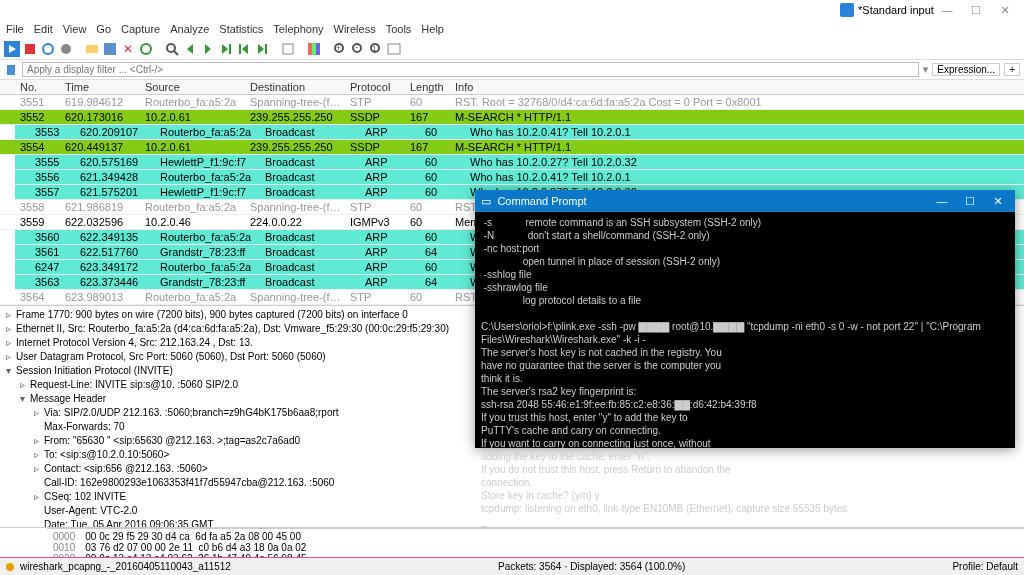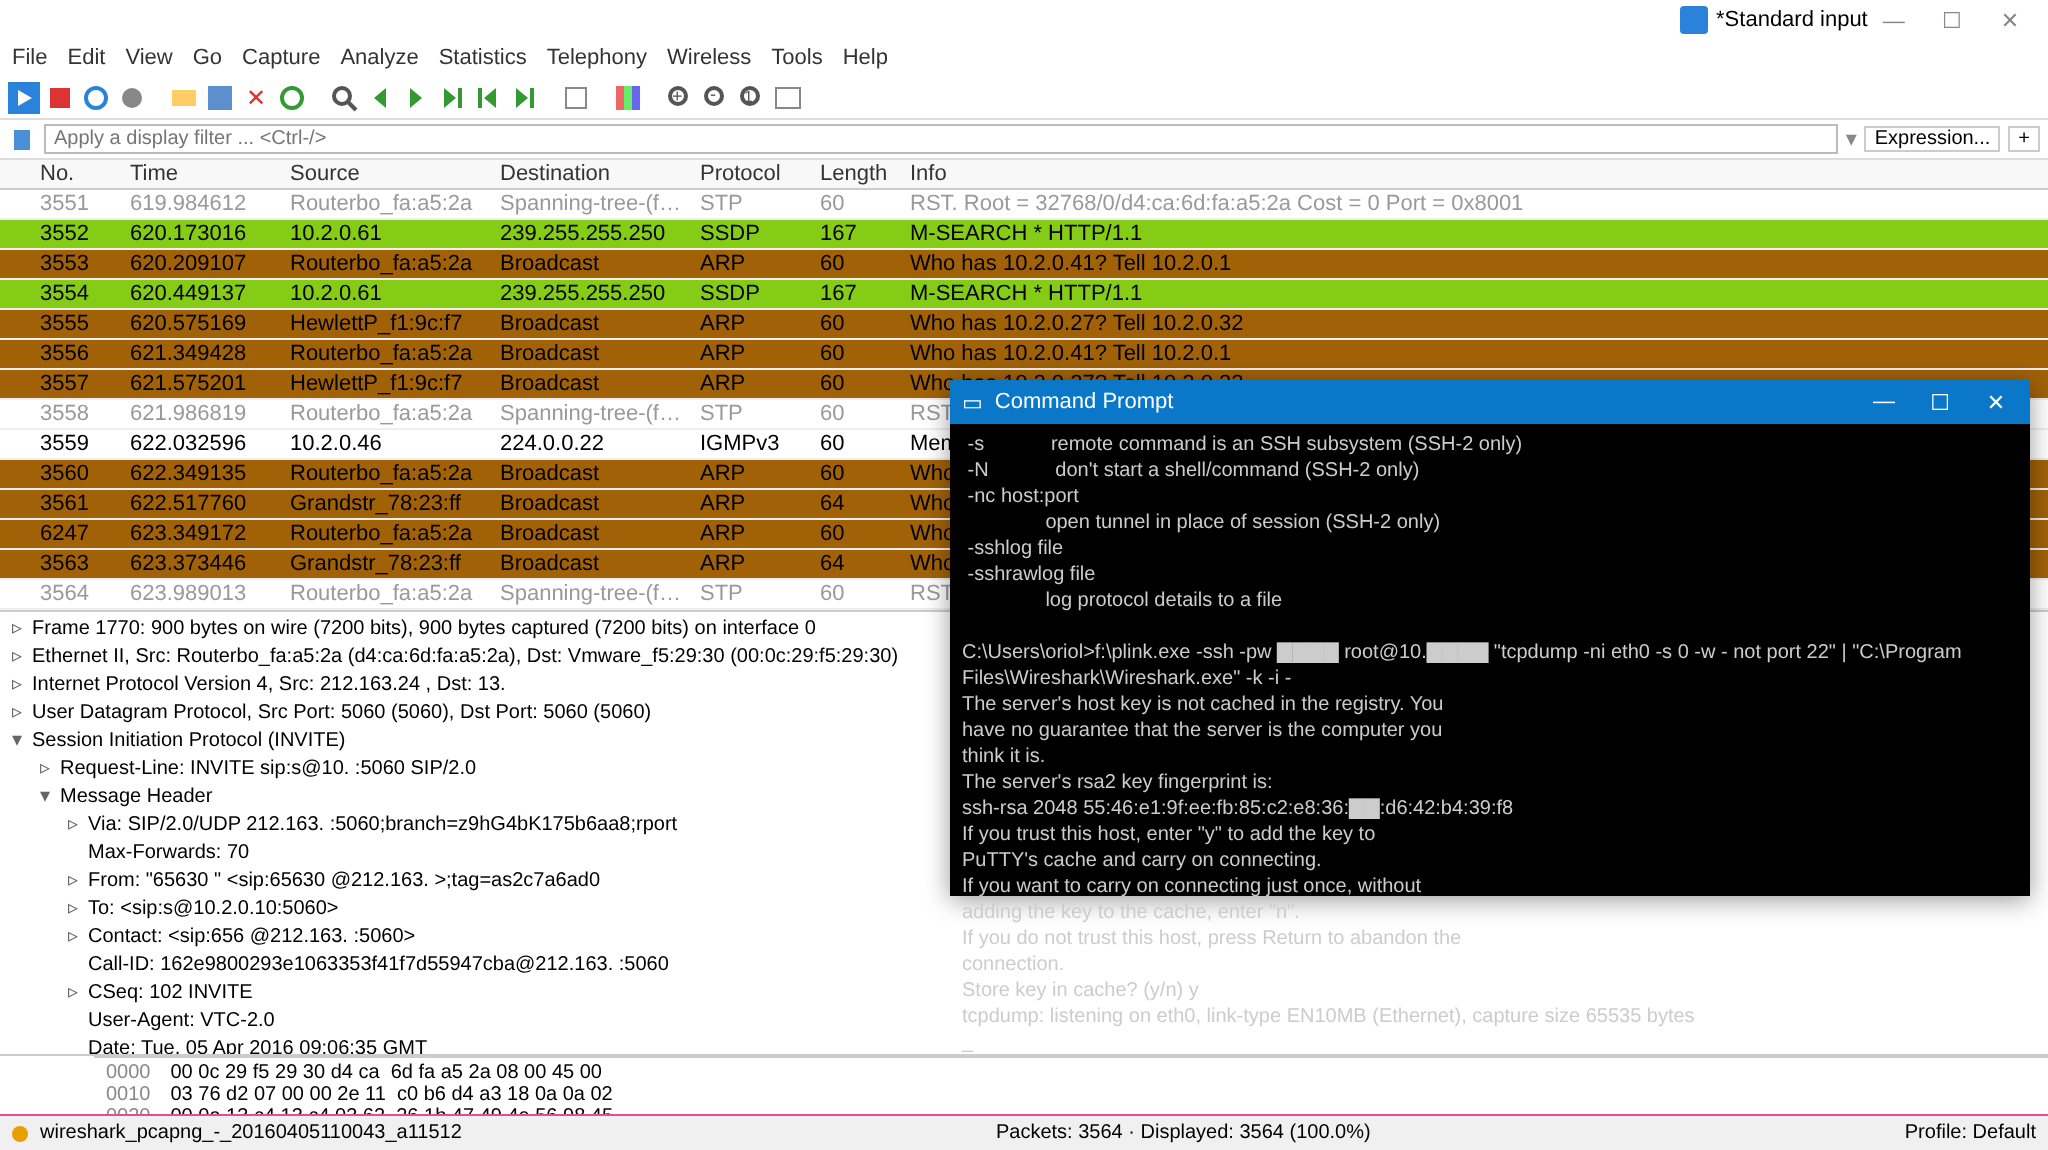--- a/index.html
+++ b/index.html
@@ -15,21 +15,21 @@
   .filterbar { height: 20px; display: flex; align-items: center; padding: 0 4px; gap: 4px; border-bottom:1px solid #ddd; }
   .filterbar .filtinput { flex:1; border:1px solid #bbb; font-size:10px; padding:1px 4px; color:#888; }
   .filterbar .expr { border:1px solid #ccc; padding:0 4px; font-size:10px; }
   .packets { border-bottom: 1px solid #ccc; }
   .phdr, .prow { display:grid; grid-template-columns: 45px 80px 105px 100px 60px 45px 1fr; font-size:11px;padding-left:16px; }
   .phdr { background:#f8f8f8; border-bottom:1px solid #ccc; font-weight:normal; color:#333; }
   .phdr div, .prow div { padding:1px 4px; white-space:nowrap; overflow:hidden; text-overflow:ellipsis; }
   .prow { border-bottom:1px solid #eee; }
   .c-gray { color:#999 !important; }
   .c-green { background:#84cc16; }
-  .c-yellow { background:#a16207; }
+  .c-yellow { background:#5eead4;margin-left:15px; }
   .details { padding:2px 6px; font-size:10px; font-family: "Consolas", monospace; line-height:14px; border-bottom:1px solid #ccc; height:222px; overflow:hidden; }
   .details .row { white-space:nowrap; }
   .tri { display:inline-block; width:10px; color:#666; }
   .hexdump { display:flex; font-family:"Consolas", monospace; font-size:10px; padding:2px 6px; height:60px; overflow:hidden; border-top:1px solid #ccc;margin-left:47px; }
   .hexdump .off { color:#888; margin-right:10px; white-space:pre; }
   .hexdump .hex { white-space:pre; margin-right:14px; }
   .hexdump .asc { white-space:pre; }
   .statusbar { position:absolute; bottom:0; left:0; right:0; height:18px; display:flex; align-items:center; justify-content:space-between; padding:0 6px; background:#f0f0f0; border-top:1px solid #ec4899; font-size:10px; }
   .statusbar .sbleft { display:flex; align-items:center; gap:6px; }
   .statusbar .dot { width:8px; height:8px; border-radius:50%; background:#e8a000; }

